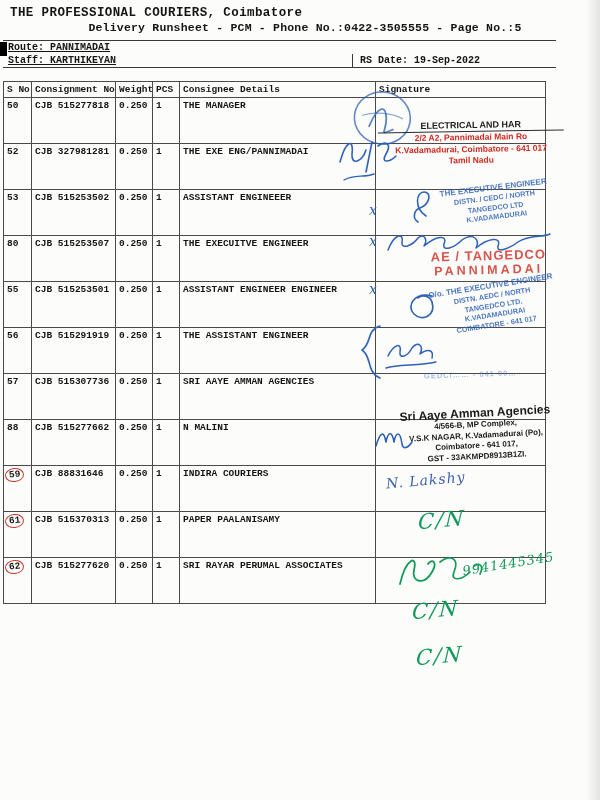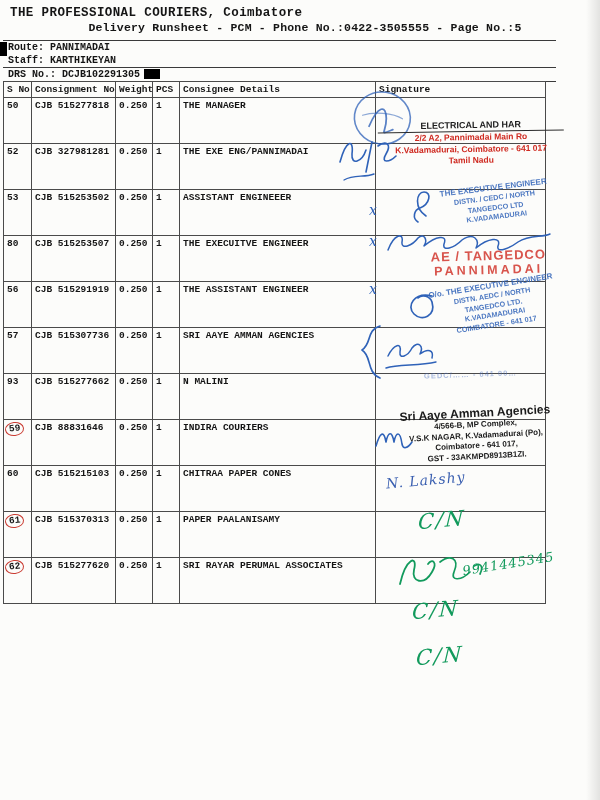--- a/index.html
+++ b/index.html
@@ -10,21 +10,21 @@
   }
   .scan-right{position:absolute;top:0;right:0;width:14px;height:100%;
     background:linear-gradient(90deg,rgba(0,0,0,0),rgba(0,0,0,0.10));pointer-events:none;}
   .doc-title{position:absolute;top:6px;left:10px;right:0;text-align:left;
     font-weight:bold;font-size:12.5px;letter-spacing:.4px;}
   .doc-subtitle{position:absolute;top:21px;left:10px;right:0;text-align:center;
     font-weight:bold;font-size:11.5px;letter-spacing:.2px;}
 
   .header-info{position:absolute;top:40px;left:3px;right:44px;border-top:1px solid #3a3a3a;font-size:10px;font-weight:bold;}
   .hi-row{display:grid;grid-template-columns:349px 1fr;line-height:13px;}
-  .hi-left{padding-left:5px;white-space:nowrap;}
+  .hi-left{padding-left:5px;white-space:nowrap;text-decoration:underline;}
   .hi-right{border-left:1px solid #3a3a3a;padding-left:7px;white-space:nowrap;}
   .hi-row-b{border-bottom:1px solid #3a3a3a;}
   .hi-row-c{display:block;border-bottom:1px solid #3a3a3a;line-height:13px;padding-left:5px;}
   .redact{display:inline-block;width:16px;height:10px;background:#000;margin-left:4px;vertical-align:middle;}
   .edge-box{position:absolute;left:0;top:42px;width:7px;height:14px;background:#000;}
 
   table.runsheet{position:absolute;top:81px;left:3px;border-collapse:collapse;table-layout:fixed;width:542px;}
   .runsheet th,.runsheet td{border:1px solid #4a4a4a;font-size:9.5px;font-weight:bold;
     vertical-align:top;text-align:left;padding:2px 3px;overflow:hidden;white-space:nowrap;}
   .runsheet th{height:11px;line-height:11px;}
@@ -65,23 +65,21 @@
   <div class="doc-subtitle">Delivery Runsheet - PCM - Phone No.:0422-3505555 - Page No.:5</div>
 
   <div class="edge-box"></div>
 
   <div class="header-info">
     <div class="hi-row">
       <div class="hi-left">Route: PANNIMADAI</div>
     </div>
     <div class="hi-row hi-row-b">
       <div class="hi-left">Staff: KARTHIKEYAN</div>
-    </div>
-    <div class="hi-row-c">
-      <span>DRS No.: DCJB102291305</span><span class="redact"></span>
+      <div class="hi-right">RS Date: 19-Sep-2022</div>
     </div>
   </div>
 
   <table class="runsheet">
     <colgroup>
       <col style="width:28px">
         <col style="width:84px">
         <col style="width:37px">
       <col style="width:27px">
         <col style="width:196px">
@@ -124,57 +122,57 @@
         </tr>
         <tr>
           <td><span>80</span></td>
           <td>CJB 515253507</td>
           <td>0.250</td>
           <td>1</td>
           <td>THE EXECUITVE ENGINEER</td>
           <td></td>
         </tr>
         <tr>
+          <td><span>55</span></td>
+          <td>CJB 515253501</td>
+          <td>0.250</td>
+          <td>1</td>
+          <td>ASSISTANT ENGINEER ENGINEER</td>
+          <td></td>
+        </tr>
+        <tr>
           <td><span>56</span></td>
           <td>CJB 515291919</td>
           <td>0.250</td>
           <td>1</td>
           <td>THE ASSISTANT ENGINEER</td>
           <td></td>
         </tr>
         <tr>
           <td><span>57</span></td>
           <td>CJB 515307736</td>
           <td>0.250</td>
           <td>1</td>
           <td>SRI AAYE AMMAN AGENCIES</td>
           <td></td>
         </tr>
         <tr>
-          <td><span>93</span></td>
+          <td><span>88</span></td>
           <td>CJB 515277662</td>
           <td>0.250</td>
           <td>1</td>
           <td>N MALINI</td>
           <td></td>
         </tr>
         <tr>
           <td><span class="circled">59</span></td>
           <td>CJB 88831646</td>
           <td>0.250</td>
           <td>1</td>
           <td>INDIRA COURIERS</td>
-          <td></td>
-        </tr>
-        <tr>
-          <td><span>60</span></td>
-          <td>CJB 515215103</td>
-          <td>0.250</td>
-          <td>1</td>
-          <td>CHITRAA PAPER CONES</td>
           <td></td>
         </tr>
         <tr>
           <td><span class="circled">61</span></td>
           <td>CJB 515370313</td>
           <td>0.250</td>
           <td>1</td>
           <td>PAPER PAALANISAMY</td>
           <td></td>
         </tr>

